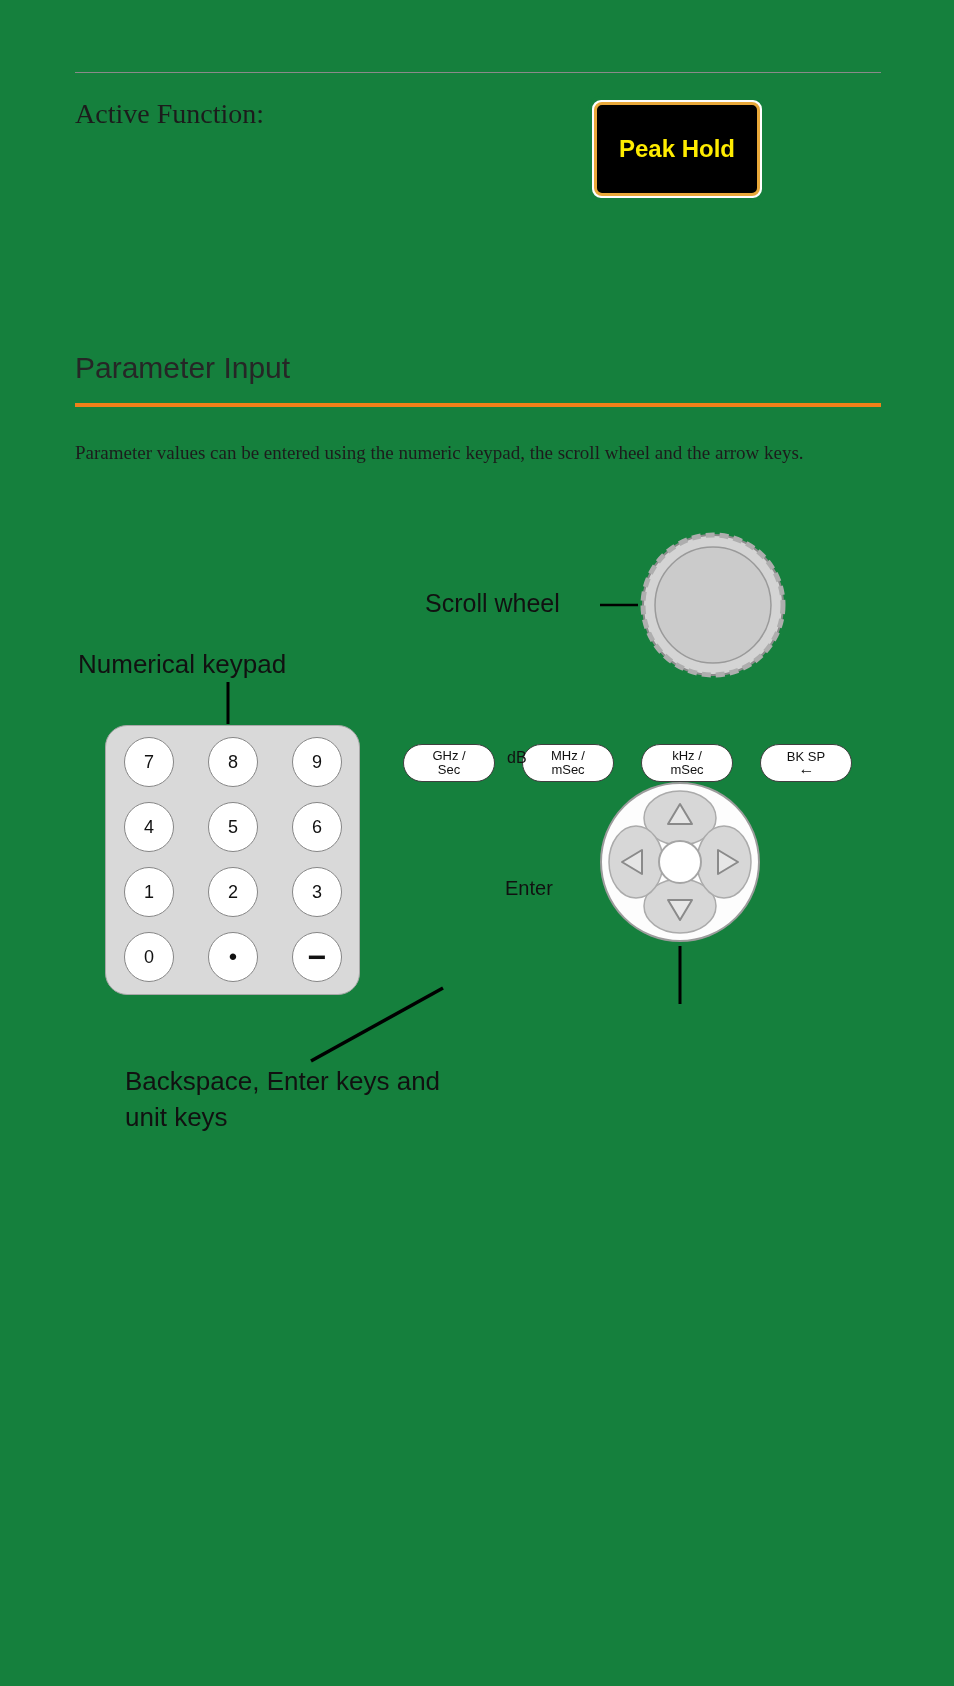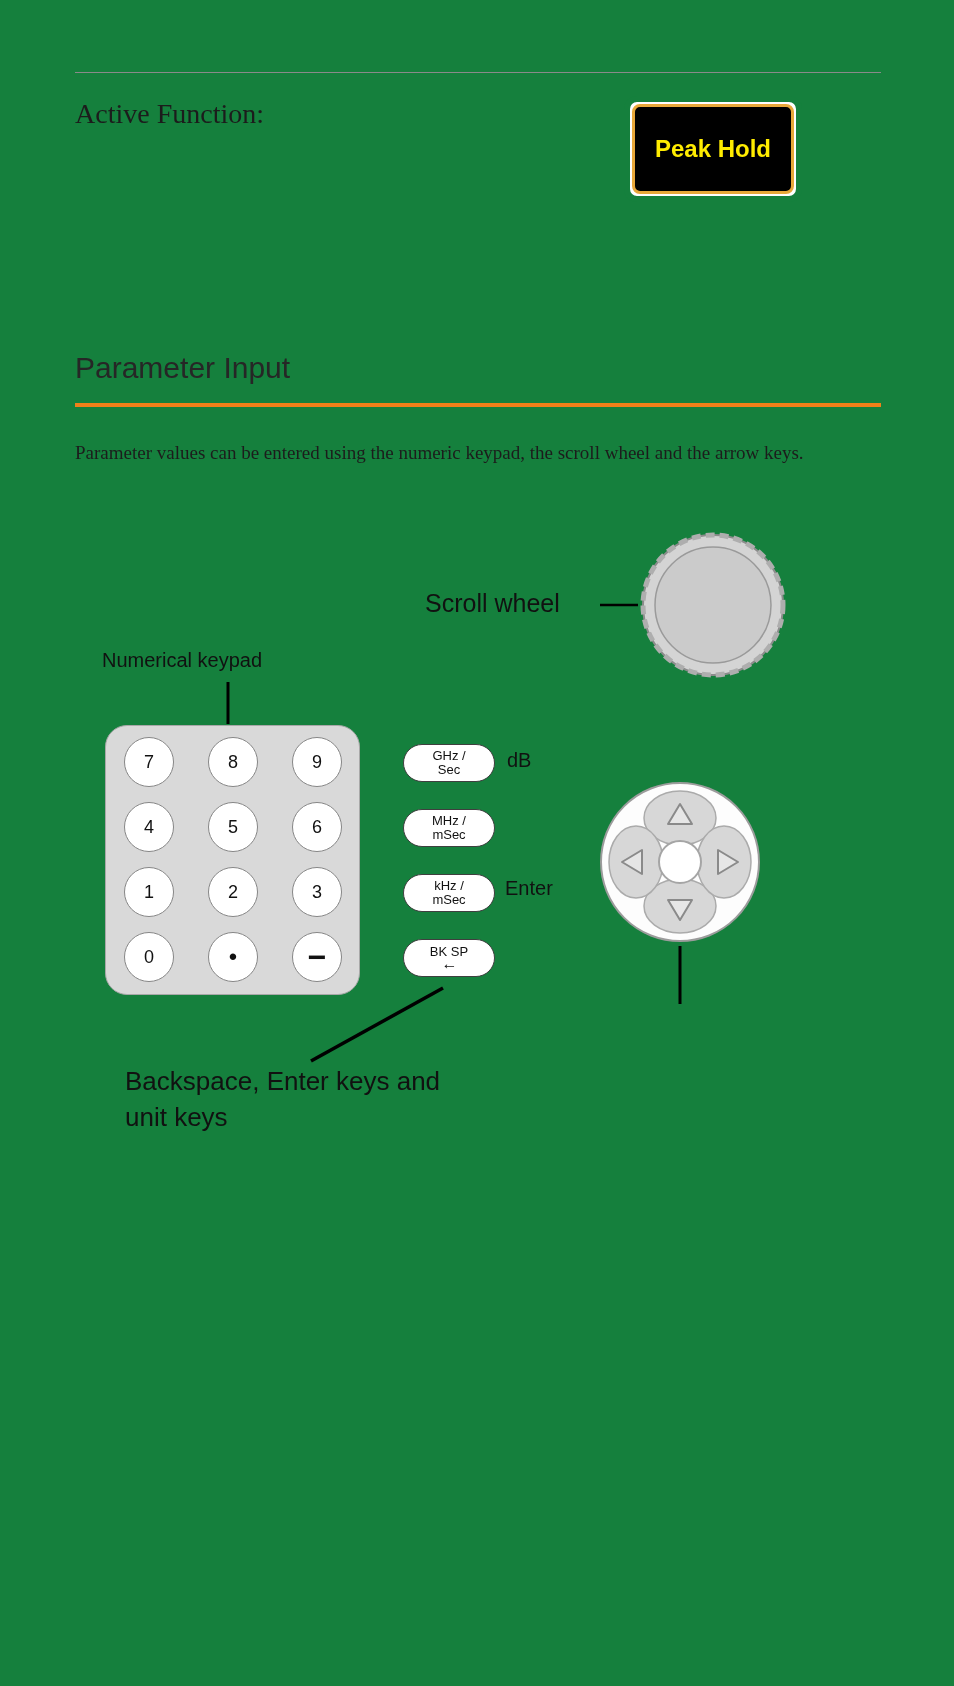--- a/index.html
+++ b/index.html
@@ -22,25 +22,24 @@
     font-size: 28px;
   }
   .active-fn-body {
     position: absolute; left: 75px; top: 156px;
     width: 512px; font-size: 28px; line-height: 37.5px;
   }
   
   .peakhold-outer {
     position: absolute; left: 588px; top: 96px;
     width: 178px; height: 106px;
-    border: 6px solid #15803d;
+    border: 4px solid #15803d;
     border-radius: 13px;
     padding: 2px;
     background: #ffffff;
-    margin-left: 36px;
   }
   .peakhold-inner {
     width: 100%; height: 100%;
     background: #000000;
     border: 3px solid #e8a83a;
     border-radius: 8px;
     display: flex; align-items: center; justify-content: center;
   }
   .peakhold-text {
     color: #ffec00;
@@ -64,21 +63,21 @@
 
   
   .diagram {
     position: absolute; left: 0; top: 530px;
     width: 954px; height: 680px;
     font-family: "Liberation Sans", sans-serif; color: #111111;
   }
   .leader-lines { position: absolute; left: 0; top: 0; width: 954px; height: 680px; }
   .scroll-wheel { position: absolute; left: 640px; top: 2px; width: 146px; height: 146px; }
   .lbl-scroll   { position: absolute; left: 425px; top: 59px; font-size: 25px; }
-  .lbl-keypad   { position: absolute; left: 78px;  top: 119px; font-size: 20px; margin-left: 24px; }
+  .lbl-keypad   { position: absolute; left: 78px;  top: 119px; font-size: 26px; }
 
   .keypad {
     position: absolute; left: 105px; top: 195px;
     width: 255px; height: 270px;
     background: #d9d9d9;
     border: 1px solid #a8a8a8;
     border-radius: 22px;
     display: grid;
     grid-template-columns: repeat(3, 50px);
     grid-auto-rows: 50px;
@@ -90,34 +89,34 @@
     width: 50px; height: 50px; border-radius: 50%;
     background: #ffffff; border: 1px solid #868686;
     display: flex; align-items: center; justify-content: center;
     font-size: 18px; color: #111;
   }
   .keypad .key:nth-child(11) { font-size: 24px; }              
   .keypad .key:nth-child(12) { font-size: 32px; font-weight: 700; } 
 
   .unit-col {
     position: absolute; left: 403px; top: 214px;
-    display: flex; flex-direction: column; gap: 27px;
+    display: flex; flex-direction: row; gap: 27px;
   }
   .pill {
     width: 92px; height: 38px;
     background: #ffffff;
     border: 1.5px solid #3f3f3f;
     border-radius: 19px;
     display: flex; flex-direction: column;
     align-items: center; justify-content: center;
     font-size: 13px; line-height: 14px; color: #111;
   }
   .bksp-arrow { font-weight: bold; font-size: 16px; letter-spacing: -1px; margin-top: -2px; }
 
-  .lbl-db    { position: absolute; left: 507px; top: 219px; font-size: 20px; }
+  .lbl-db    { position: absolute; left: 507px; top: 219px; font-size: 16px; }
   .lbl-enter { position: absolute; left: 505px; top: 347px; font-size: 20px; }
 
   .dpad { position: absolute; left: 598px; top: 250px; width: 164px; height: 164px; }
   .lbl-dpad {
     position: absolute; left: 490px; top: 476px; font-size: 26px;
   }
   .lbl-backspace {
     position: absolute; left: 125px; top: 533px;
     font-size: 26px; line-height: 36px;
   }

